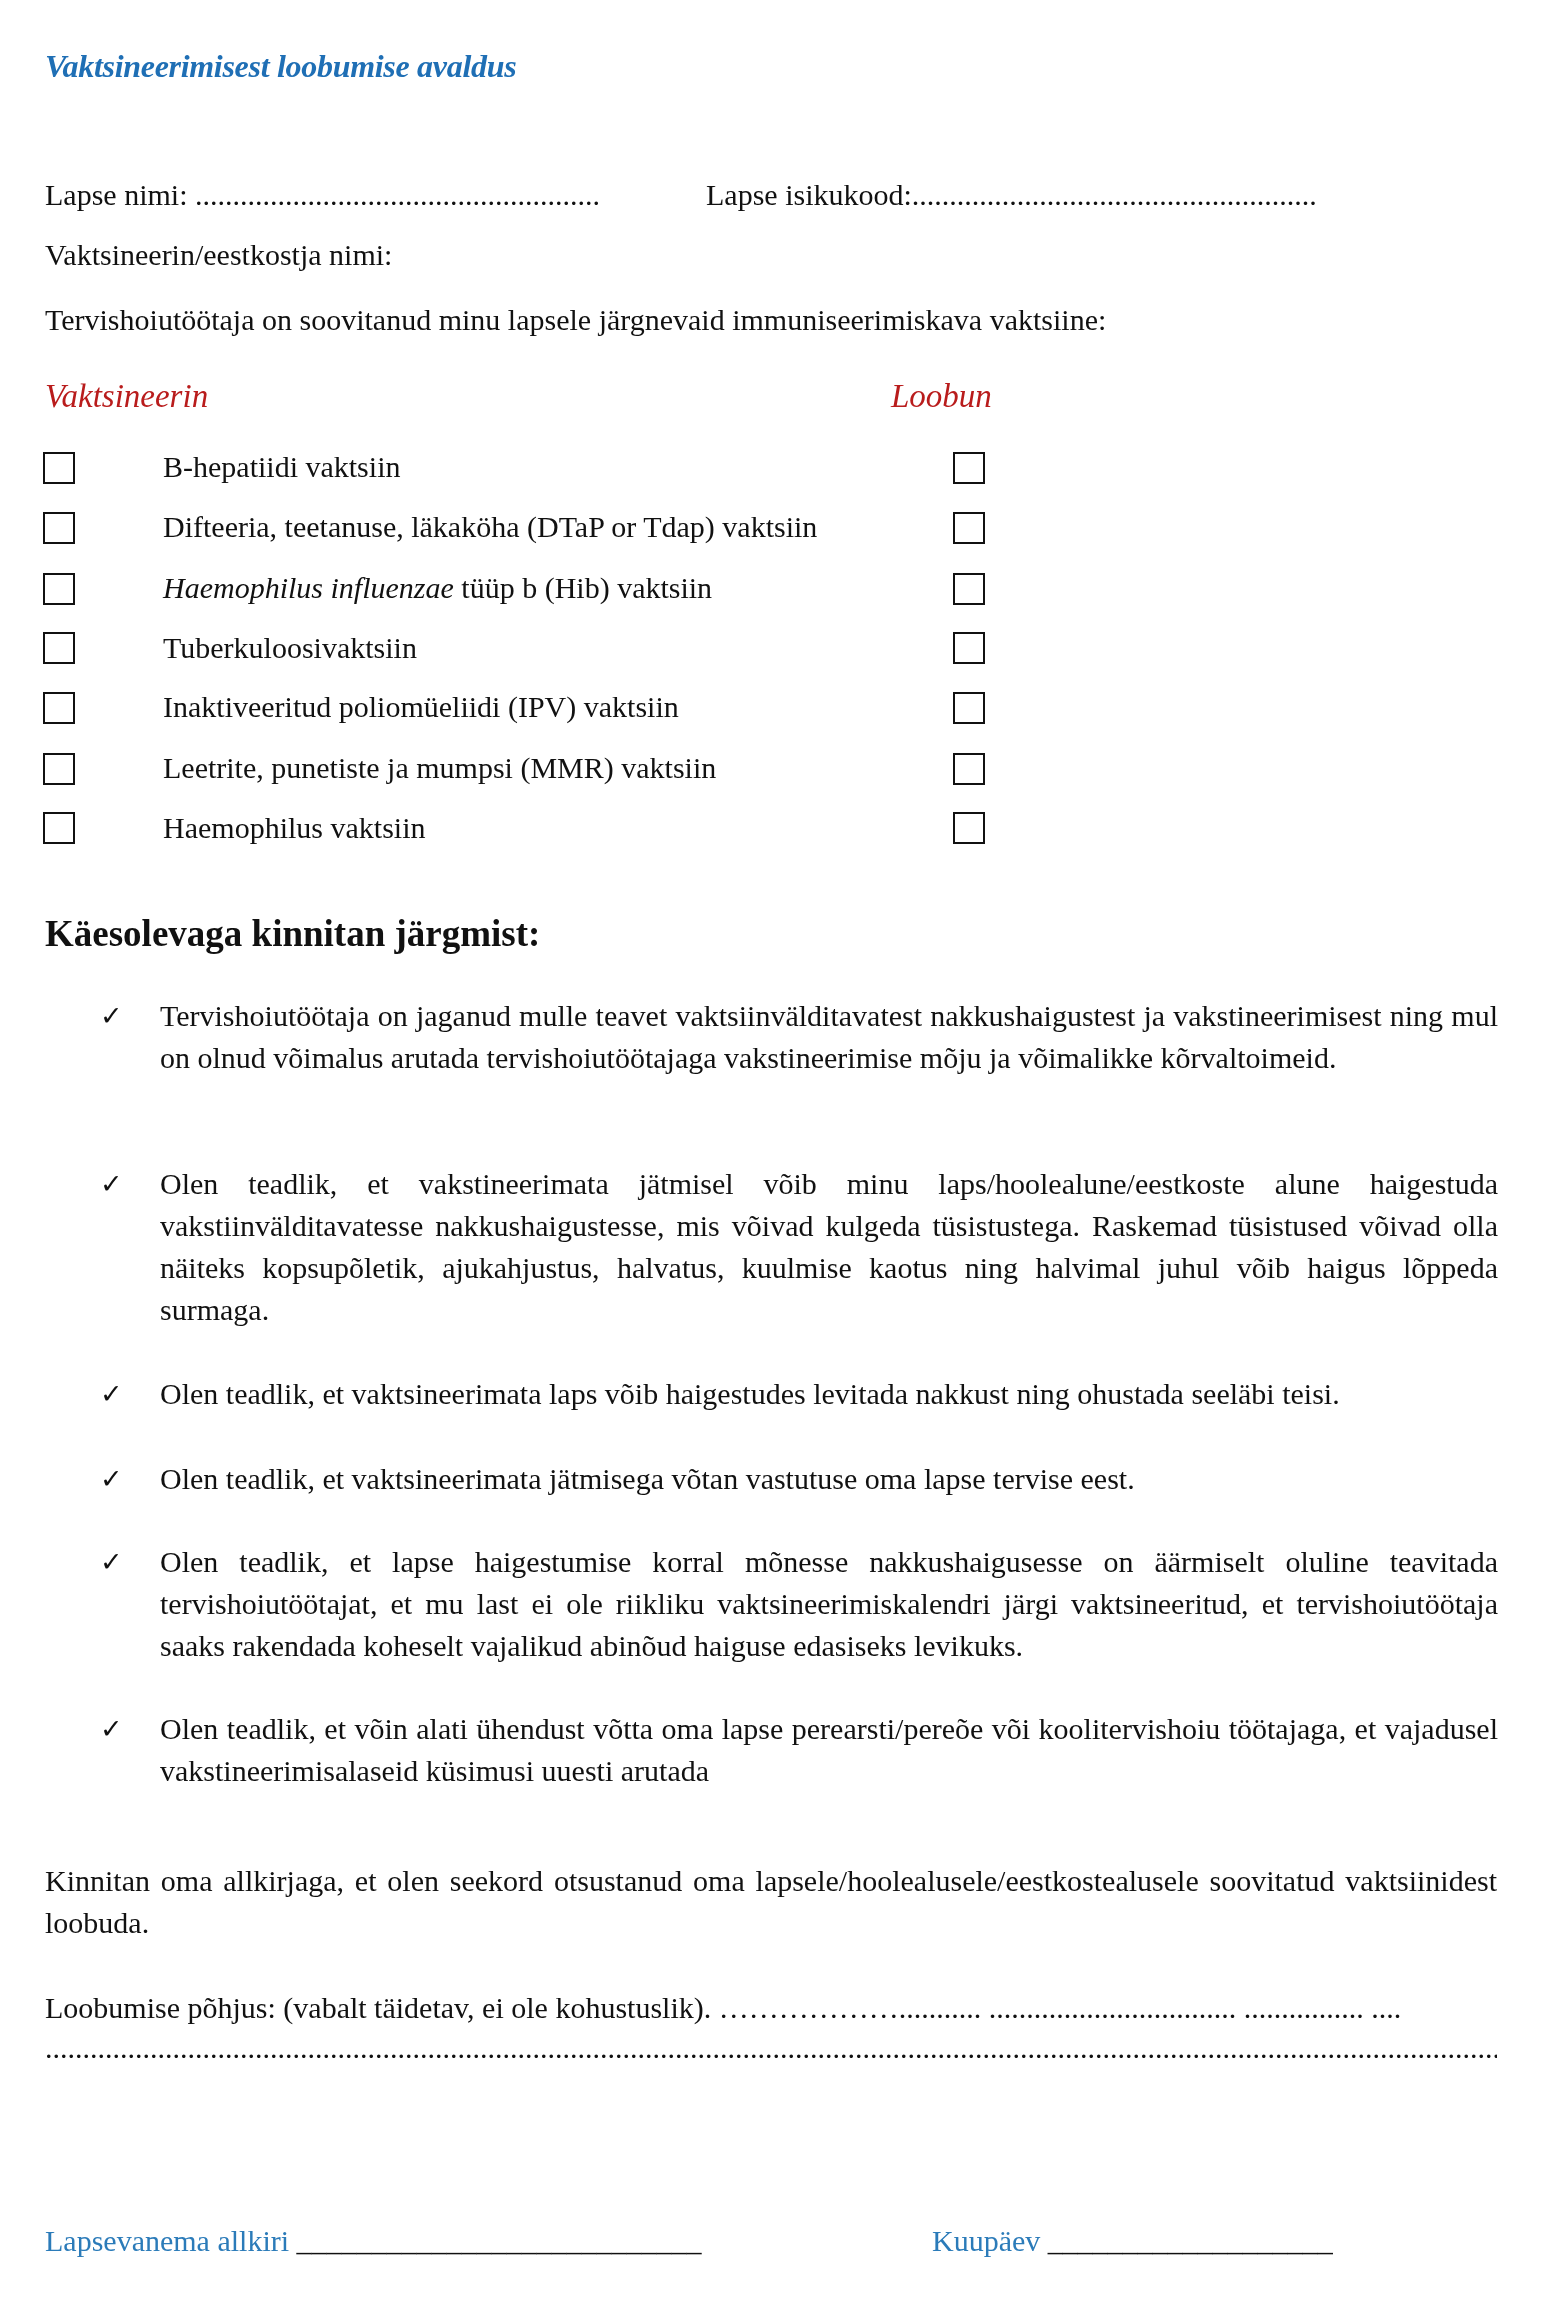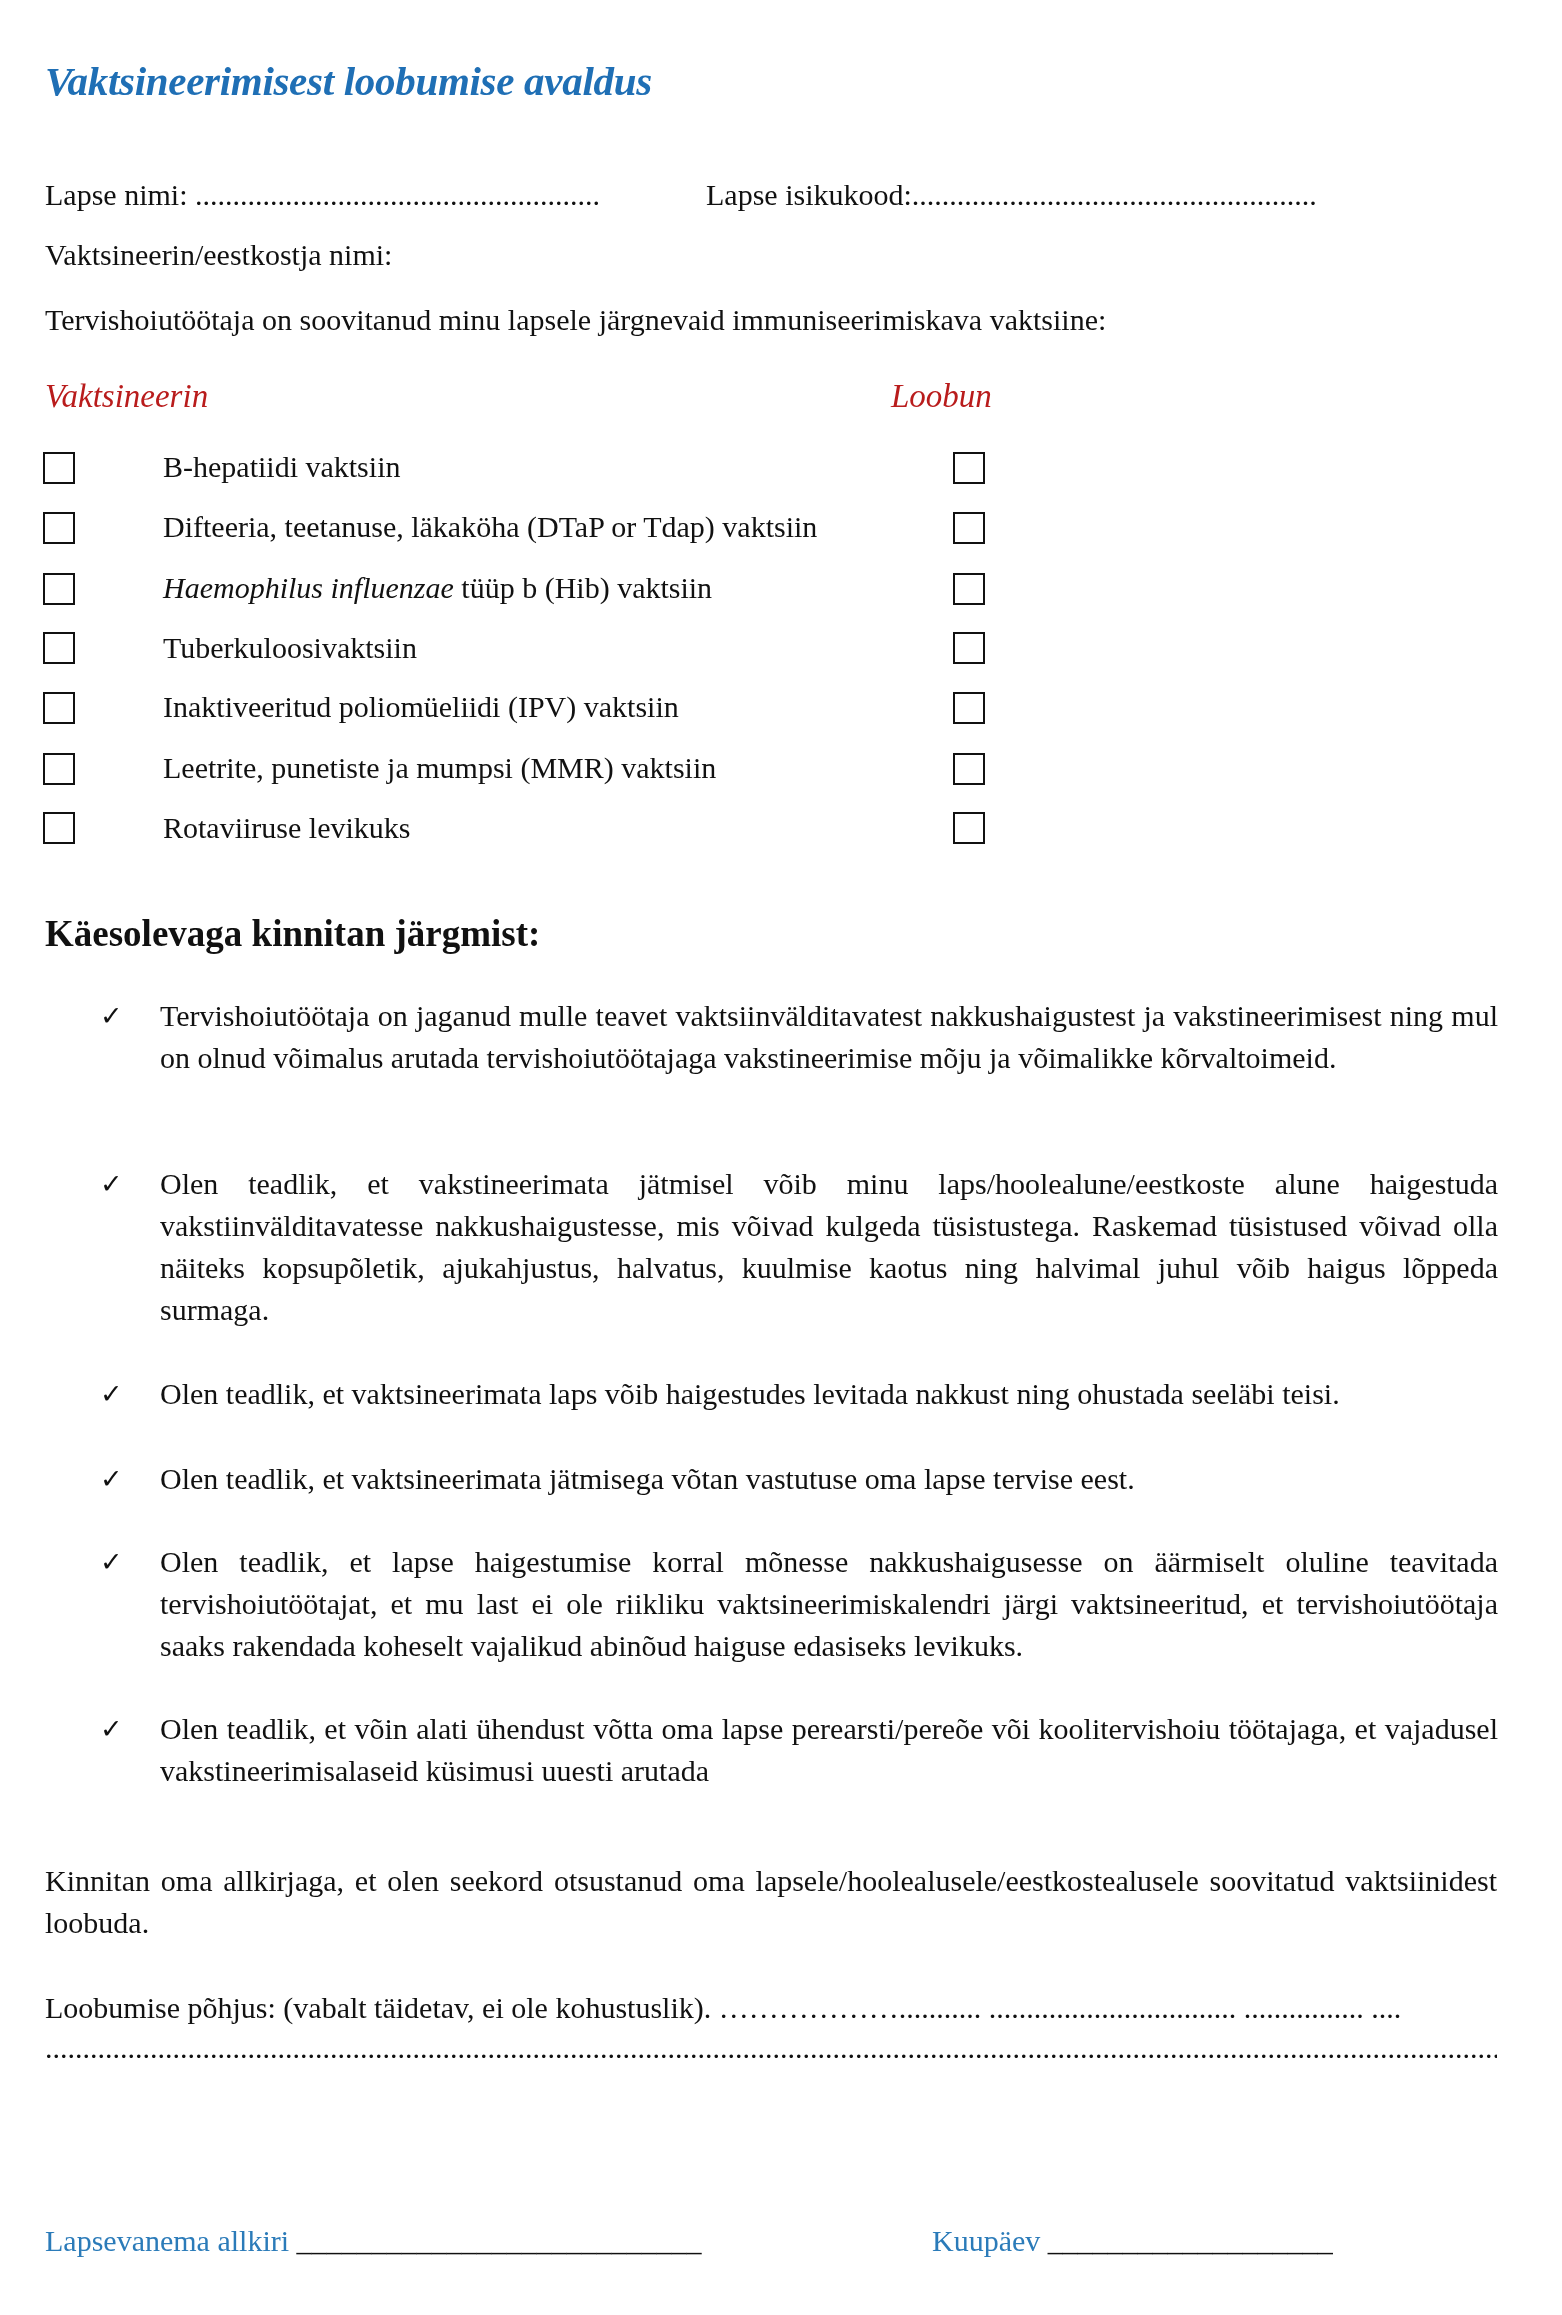--- a/index.html
+++ b/index.html
@@ -4,21 +4,21 @@
 <style>
   html, body { margin: 0; padding: 0; background: #ffffff; }
   body {
     width: 1562px; height: 2316px; position: relative; overflow: hidden;
     font-family: "Liberation Serif", "DejaVu Serif", serif;
     color: #111111;
   }
   .abs { position: absolute; }
   .txt { font-size: 30px; line-height: 36px; white-space: nowrap; }
   .title {
-    left: 45px; top: 57px; font-size: 41px; font-weight: bold; font-style: italic;
+    left: 45px; top: 48px; font-size: 32px; font-weight: bold; font-style: italic;
     color: #1f6fb5; white-space: nowrap; letter-spacing: -0.3px;
   }
   .col-head {
     font-size: 33px; font-style: italic; color: #b91c1c; white-space: nowrap;
   }
   .checkbox {
     width: 28px; height: 28px; border: 2.3px solid #111; background: #fff;
     box-sizing: content-box; cursor: pointer;
   }
   .vac-label { font-size: 30px; white-space: nowrap; }
@@ -80,21 +80,21 @@
     <div class="abs vac-label" style="left:163px; top:690px;"><span class="it"></span><span>Inaktiveeritud poliomüeliidi (IPV) vaktsiin</span></div>
     <div class="abs checkbox" style="left:953px; top:692px;"></div>
   </div>
   <div class="vac-row">
     <div class="abs checkbox" style="left:43px; top:753px;"></div>
     <div class="abs vac-label" style="left:163px; top:751px;"><span class="it"></span><span>Leetrite, punetiste ja mumpsi (MMR) vaktsiin</span></div>
     <div class="abs checkbox" style="left:953px; top:753px;"></div>
   </div>
   <div class="vac-row">
     <div class="abs checkbox" style="left:43px; top:812px;"></div>
-    <div class="abs vac-label" style="left:163px; top:811px;"><span class="it"></span><span>Rotaviiruse levikuks</span></div>
+    <div class="abs vac-label" style="left:163px; top:811px;"><span class="it"></span><span>Haemophilus vaktsiin</span></div>
     <div class="abs checkbox" style="left:953px; top:812px;"></div>
   </div>
 </div>
 
 <div class="abs bold-head" style="left:45px; top:912px;">Käesolevaga kinnitan järgmist:</div>
 
 <div class="abs bullet" style="top:995px;">
   <span class="mark">✓</span>
   <div class="btext">Tervishoiutöötaja on jaganud mulle teavet vaktsiinvälditavatest nakkushaigustest ja vakstineerimisest ning mul on olnud võimalus arutada tervishoiutöötajaga vakstineerimise mõju ja võimalikke kõrvaltoimeid.</div>
 </div>

